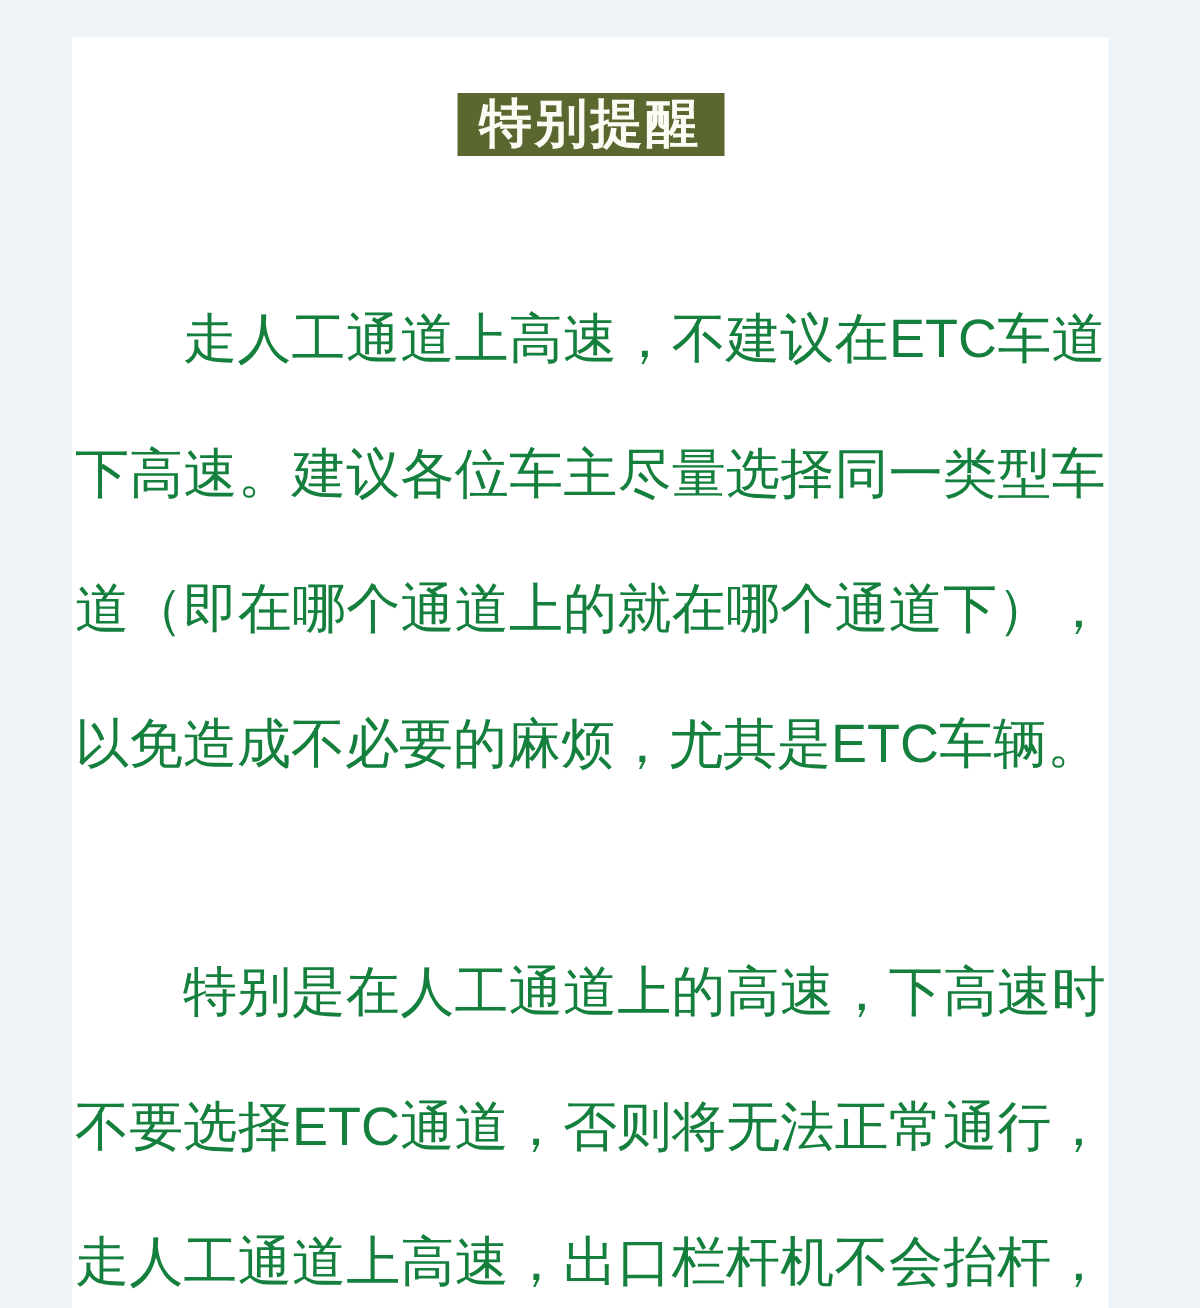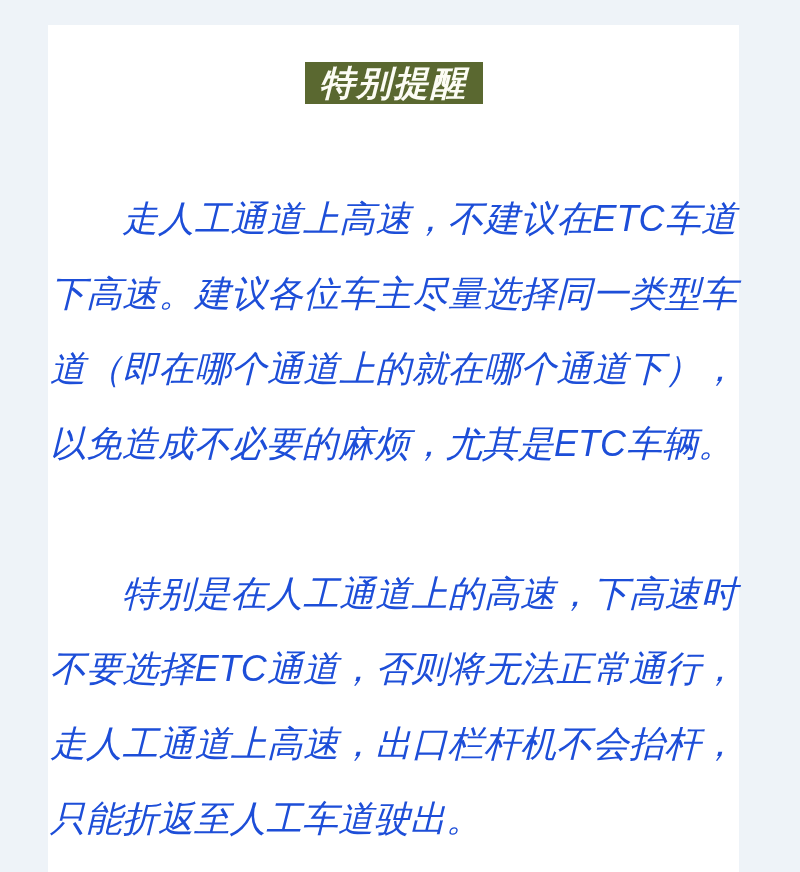--- a/index.html
+++ b/index.html
@@ -15,44 +15,43 @@
     font-family: "Liberation Sans", sans-serif;
   }
   .card {
     position: absolute;
     left: 48px;
     top: 25px;
     width: 691px;
     height: 847px;
     background: #ffffff;
     box-sizing: border-box;
-    font-style: italic;
   }
   .badge-row {
     padding-top: 37px;
     text-align: center;
   }
   .badge {
     display: inline-block;
     background: #5a6830;
     color: #fcfcf4;
     font-size: 35px;
     line-height: 42px;
     font-weight: bold;
     letter-spacing: 2px;
     padding: 0 15px;
   }
   .article {
     padding: 0 2px;
   }
   .para {
     margin: 0;
-    color: #1d4ed8;
+    color: #15803d;
     font-size: 36px;
-    line-height: 75px;
+    line-height: 90px;
     text-align: justify;
     text-justify: inter-character;
     text-indent: 2em;
     word-break: break-all;
   }
   .para-first {
     margin-top: 77px;
   }
   .para + .para {
     margin-top: 75px;

